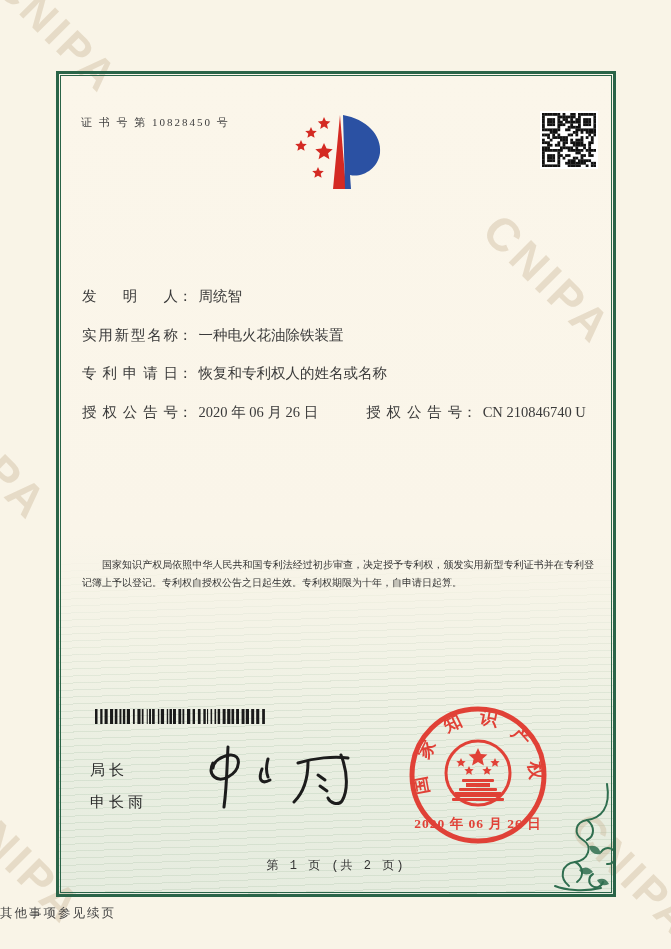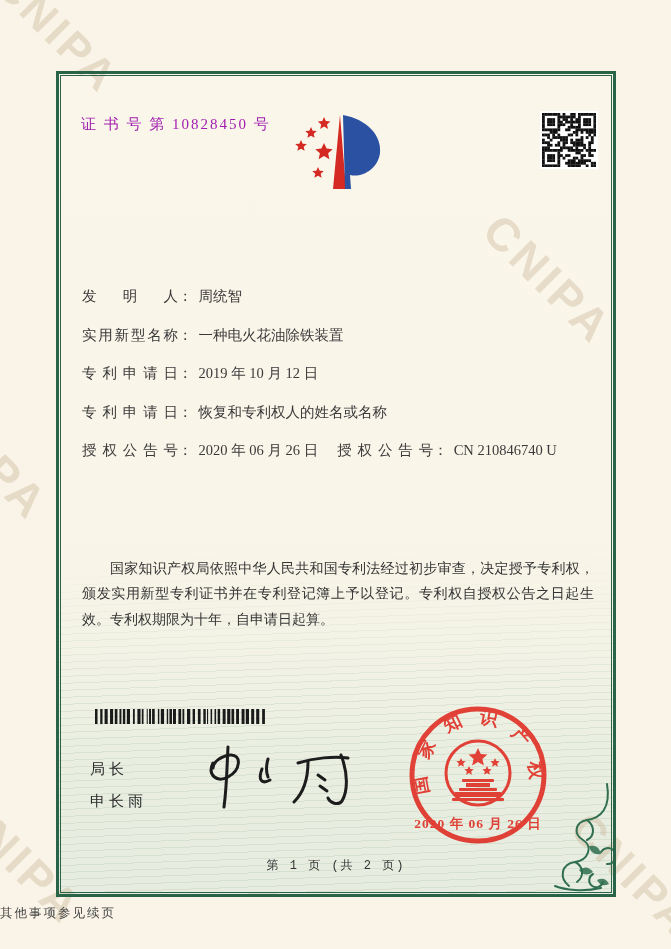--- a/index.html
+++ b/index.html
@@ -53,47 +53,47 @@
     position:absolute; inset:1px;
     border:1px solid var(--green);
   }
   
   .content{
     position:absolute; left:56px; top:71px; width:560px; height:826px;
     z-index:3;
   }
   .cert-no{
     position:absolute; left:25px; top:44px;
-    font-size:15px; letter-spacing:2px; color:#a21caf;
+    font-size:11px; letter-spacing:2px; color:#404040;
   }
   .logo{ position:absolute; left:232px; top:34px; }
   .qr{ position:absolute; left:484px; top:40px; background:#fff; padding:2px; }
   .title{
     position:absolute; left:0; top:130px; width:100%;
     text-align:center; font-size:31px; font-weight:700;
     letter-spacing:8px; color:#151515;
   }
   .fields{ position:absolute; left:26px; top:216px; right:20px; }
   .row{ margin-bottom:19.5px; font-size:14.5px; color:#3a3a3a; white-space:nowrap; }
   .lbl{
     display:inline-block; width:96px; vertical-align:bottom;
     text-align:justify; text-align-last:justify;
   }
   .colon{ margin-right:6px; }
-  .grant-no-part{ margin-left:19px;font-family:Liberation Serif, serif; }
+  .grant-no-part{ margin-left:48px;font-family:Liberation Serif, serif; }
   .paras{
     position:absolute; left:26px; top:485px; right:22px;
-    font-size:14px; line-height:1.82; text-align:justify; color:#333;
+    font-size:10px; line-height:1.82; text-align:justify; color:#333;
   }
   .paras p{ text-indent:2em; }
   .barcode{ position:absolute; left:39px; top:638px; }
   .signer{
     position:absolute; left:34px; top:684px;
     font-size:15px; letter-spacing:4px; color:#2a2a2a; line-height:2.1;
-    font-family:Liberation Mono, monospace;
+    font-family:Liberation Serif, serif;
   }
   .signature{ position:absolute; left:142px; top:668px; }
   .seal{ position:absolute; left:347px; top:629px; }
   .flourish{ position:absolute; right:3px; bottom:3px; }
   .page-ind{
     position:absolute; left:0; top:786px; width:100%;
     text-align:center; font-size:12px; letter-spacing:2px; color:#333;font-family:Liberation Mono, monospace;
   }
   .cont-note{
     position:absolute; left:0; top:905px; width:100%;
@@ -399,23 +399,20 @@
 
 
   <div class="fields">
     <div class="row">
       <span class="lbl">发明人</span><span class="colon">：</span><span>周统智</span>
     </div>
     <div class="row">
       <span class="lbl">实用新型名称</span><span class="colon">：</span><span>一种电火花油除铁装置</span>
     </div>
     <div class="row">
-      <span class="lbl">专利申请日</span><span class="colon">：</span><span>2019 年 10 月 12 日</span>
-    </div>
-    <div class="row">
       <span class="lbl">专利申请日</span><span class="colon">：</span><span>恢复和专利权人的姓名或名称</span>
     </div>
     <div class="row">
       <span class="lbl">授权公告号</span><span class="colon">：</span><span>2020 年 06 月 26 日</span><span class="grant-no-part"><span class="lbl">授权公告号</span><span class="colon">：</span><span>CN 210846740 U</span></span>
     </div>
   </div>
 
   <div class="paras">
     <p>国家知识产权局依照中华人民共和国专利法经过初步审查，决定授予专利权，颁发实用新型专利证书并在专利登记簿上予以登记。专利权自授权公告之日起生效。专利权期限为十年，自申请日起算。</p>
   </div>

